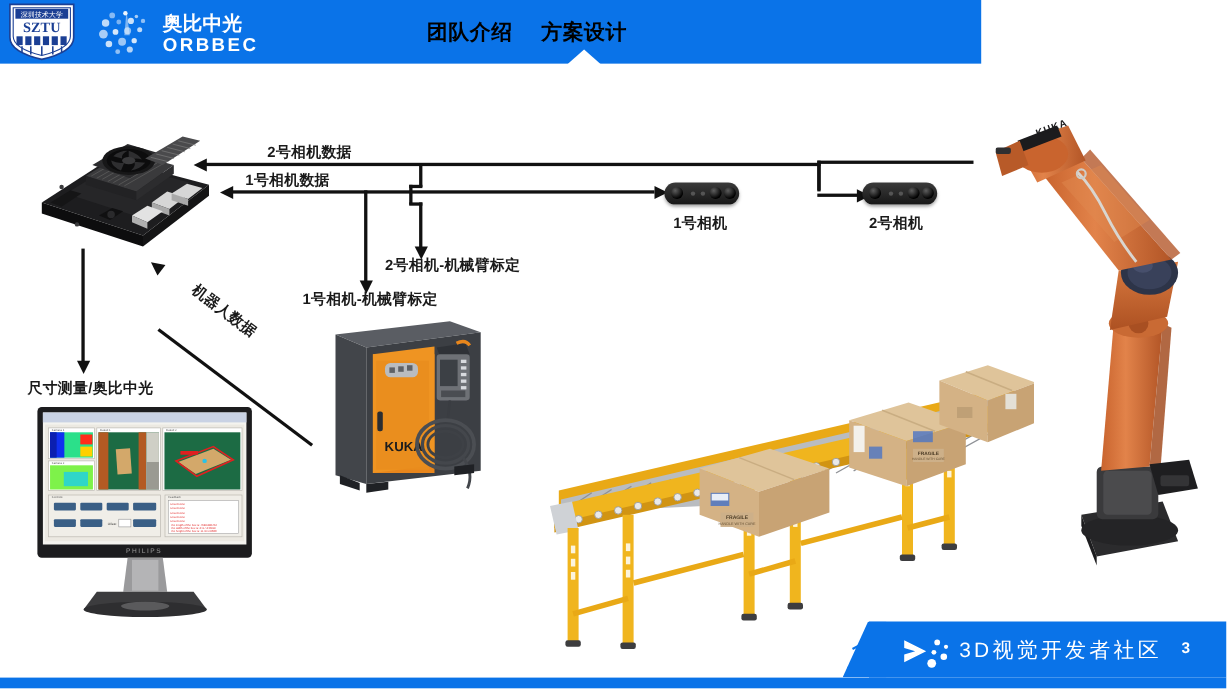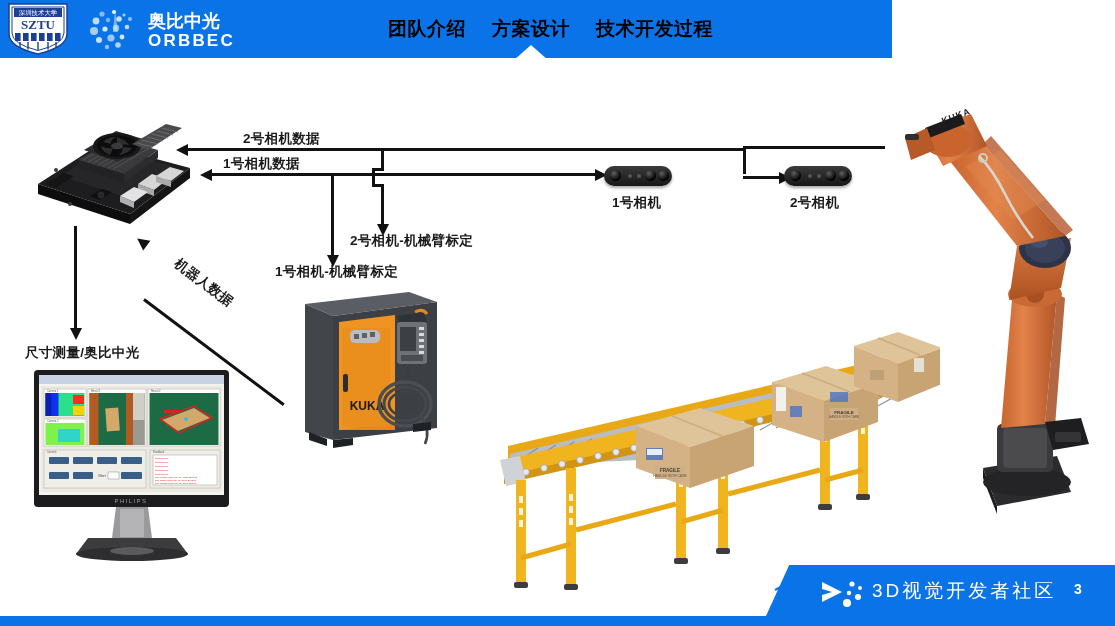--- a/index.html
+++ b/index.html
@@ -151,23 +151,20 @@
     </svg>
   </div>
 
   <div class="nav">
     <div class="nav-tab">
       <span>团队介绍</span>
     </div>
     <div class="nav-tab active">
       <span>方案设计</span>
       <span class="tri"></span>
-    </div>
-    <div class="nav-tab">
-      <span>技术开发过程</span>
     </div>
   </div>
 </div>
 
 <div class="slide">
 
   <div class="jetson">
     <svg width="160" height="125" viewBox="0 0 160 125">
 
       <path d="M4 74 L66 34 L156 58 L96 104 Z" fill="#1d1d1f"></path>

